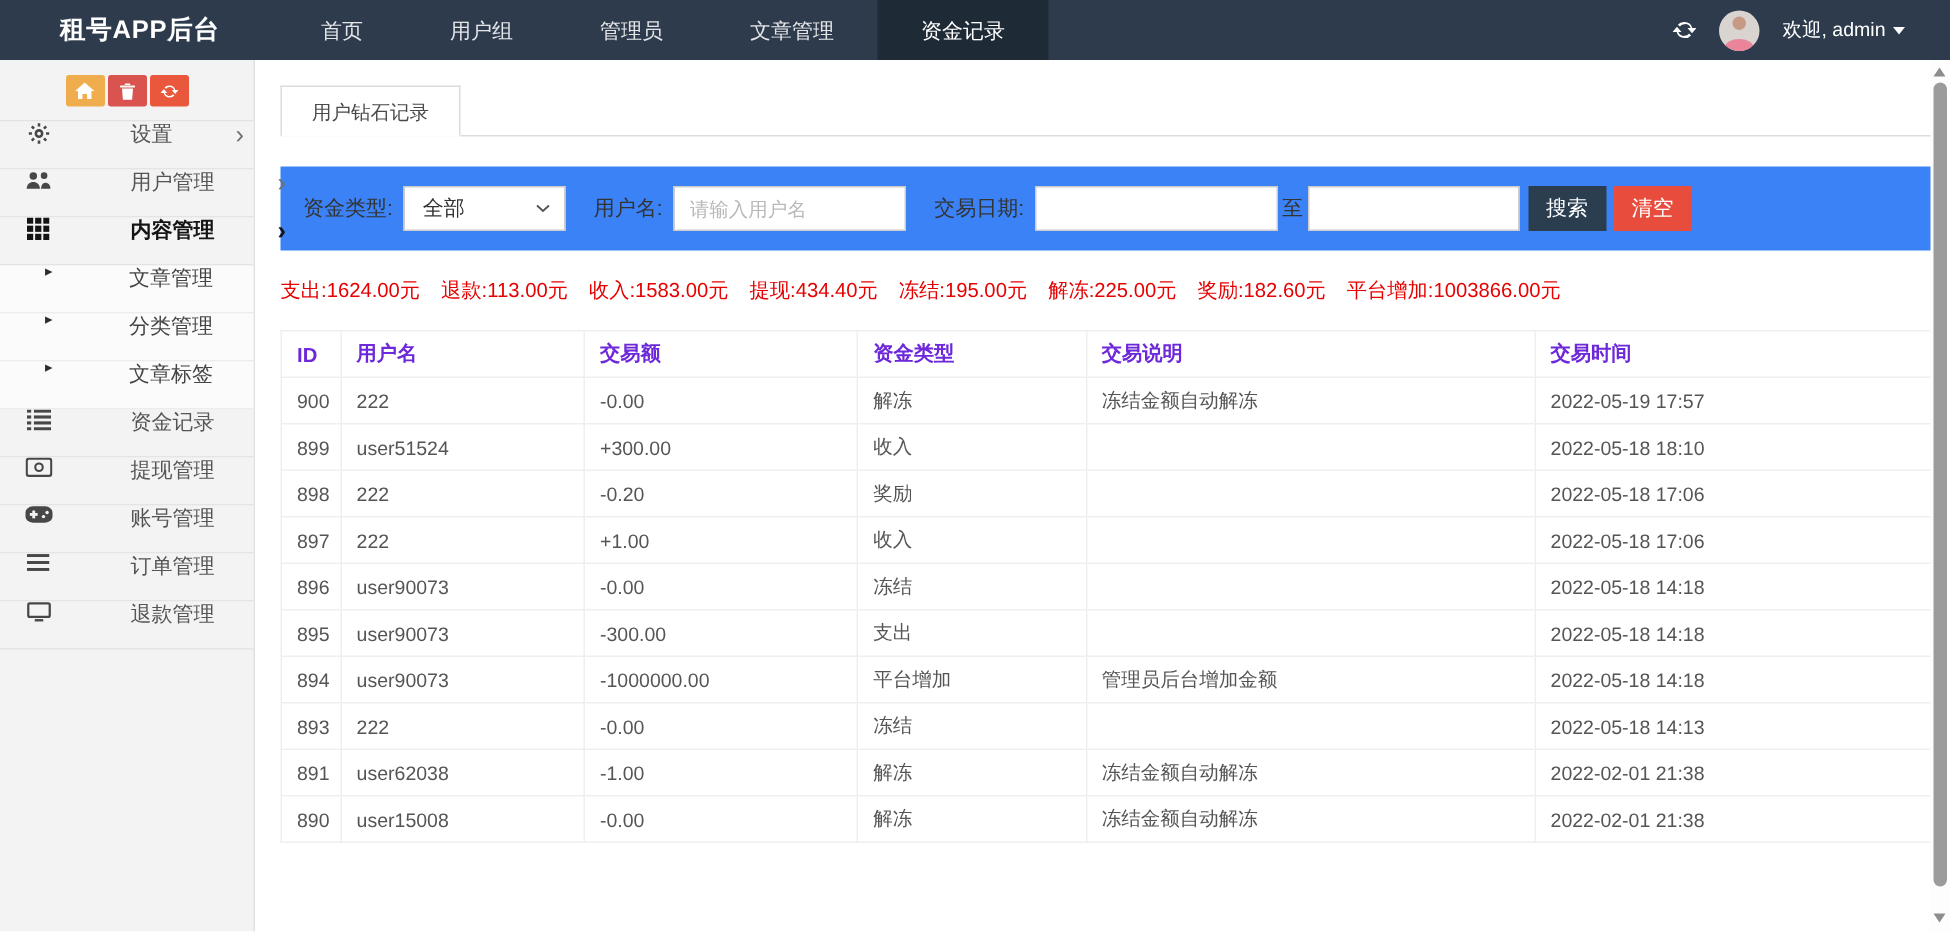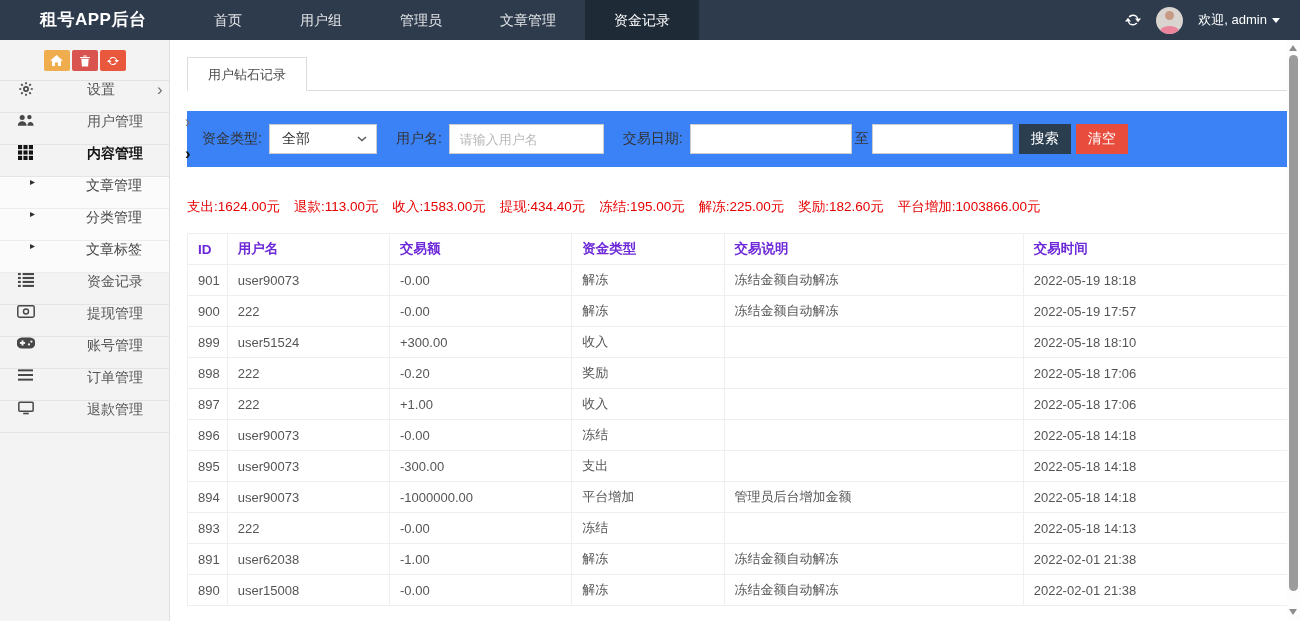--- a/index.html
+++ b/index.html
@@ -11,21 +11,21 @@
   .icon{display:inline-flex;align-items:center;justify-content:center;line-height:0;}
 
   
   .navbar{position:absolute;top:0;left:0;right:0;height:40px;background:var(--c-navbar,#2d3b4d);
     display:flex;align-items:stretch;color:#fff;z-index:5;}
   .brand{width:185px;line-height:40px;padding-left:40px;box-sizing:border-box;
     font-size:17px;font-weight:bold;letter-spacing:.5px;white-space:nowrap;}
   .nav-menu{display:flex;align-items:stretch;}
   .nav-item{padding:0 29px;line-height:40px;font-size:14px;color:rgba(255,255,255,.87);cursor:pointer;white-space:nowrap;}
   .nav-item.active{background:var(--c-navbar_active,#1f2a37);color:#fff;}
-  .nav-right{margin-left:auto;display:flex;align-items:center;padding-right:20px;gap:15px;}
+  .nav-right{margin-left:auto;display:flex;align-items:center;padding-right:30px;gap:15px;}
   .nav-right .refresh{color:#fff;width:17px;height:17px;cursor:pointer;}
   .avatar{width:27px;height:27px;border-radius:50%;background:#d9d4d0;position:relative;overflow:hidden;cursor:pointer;flex:none;}
   .avatar::before{content:"";position:absolute;top:4px;left:9px;width:9px;height:9px;border-radius:50%;background:#c79a85;}
   .avatar::after{content:"";position:absolute;bottom:-3px;left:4px;width:19px;height:11px;border-radius:55% 55% 0 0;background:#e9849b;}
   .welcome{display:flex;align-items:center;font-size:13px;color:#fff;cursor:pointer;gap:5px;}
   .caret{width:0;height:0;border-left:4px solid transparent;border-right:4px solid transparent;border-top:5px solid #fff;display:inline-block;}
 
   
   .sidebar{position:absolute;top:40px;left:0;width:170px;bottom:0;background:#f3f3f3;
     border-right:1px solid #e0e0e0;box-sizing:border-box;z-index:4;}
@@ -59,21 +59,21 @@
     font-size:13px;color:#333;outline:none;font-family:inherit;}
   .input::placeholder{color:#b9b9b9;}
   .input.username{width:155px;margin-right:19px;}
   .input.date1{width:162px;}
   .zhi{margin:0 3px;}
   .input.date2{width:141px;margin-right:6px;}
   .btn{height:30px;border:none;color:#fff;font-size:14px;font-family:inherit;cursor:pointer;padding:0 12px;}
   .btn-search{background:var(--c-search_button,#2b3e50);}
   .btn-clear{background:var(--c-clear_button,#e74c3c);margin-left:5px;}
 
-  .summary{margin-top:31px;color:var(--c-summary_red,#e60000);font-size:13.5px;white-space:nowrap;}
+  .summary{margin-top:18px;color:var(--c-summary_red,#e60000);font-size:13.5px;white-space:nowrap;}
   .summary .sum-item{margin-right:14px;}
 
   table{width:100%;border-collapse:collapse;margin-top:17px;table-layout:fixed;}
   th,td{border:1px solid #edeff1;padding:0 10px;height:30px;text-align:left;
     overflow:hidden;white-space:nowrap;box-sizing:content-box;}
   th{font-size:13.5px;font-weight:bold;color:#6d28d9;}
   td{font-size:13px;color:#555;}
 
   
   .scrollbar{position:absolute;top:40px;right:0;bottom:0;width:13px;background:#fdfdfd;z-index:6;}
@@ -289,28 +289,20 @@
           <th>ID</th>
           <th>用户名</th>
           <th>交易额</th>
           <th>资金类型</th>
           <th>交易说明</th>
           <th>交易时间</th>
         </tr>
       </thead>
     <tbody>
         <tr>
-          <td>901</td>
-          <td>user90073</td>
-          <td>-0.00</td>
-          <td>解冻</td>
-          <td>冻结金额自动解冻</td>
-          <td>2022-05-19 18:18</td>
-        </tr>
-        <tr>
           <td>900</td>
           <td>222</td>
           <td>-0.00</td>
           <td>解冻</td>
           <td>冻结金额自动解冻</td>
           <td>2022-05-19 17:57</td>
         </tr>
         <tr>
           <td>899</td>
           <td>user51524</td>

